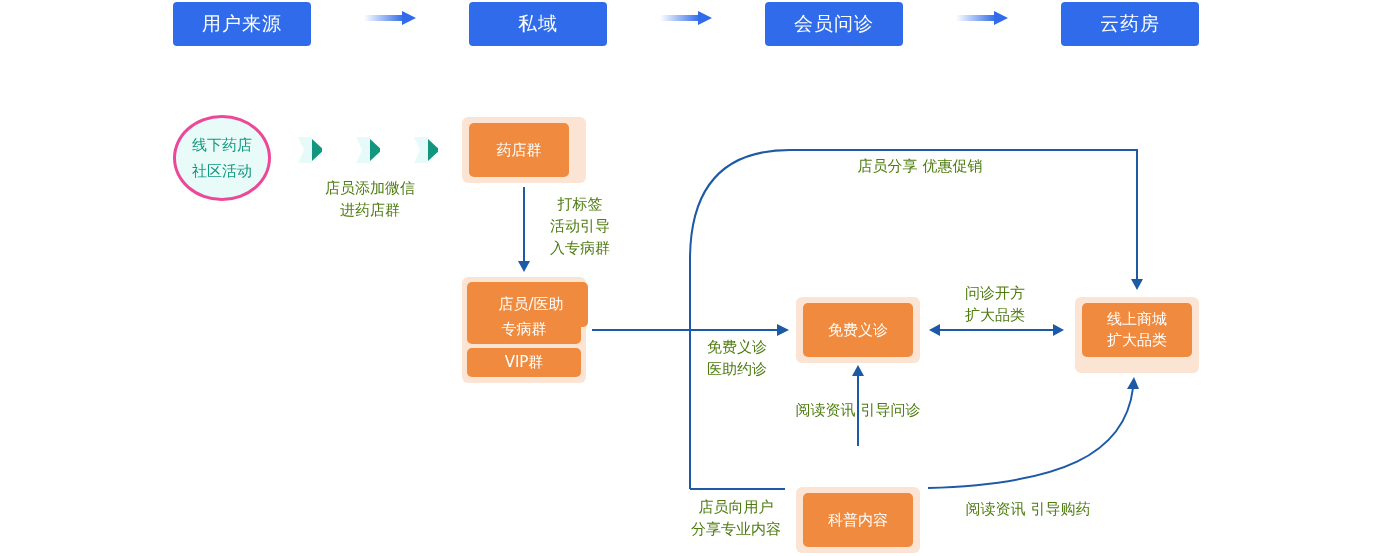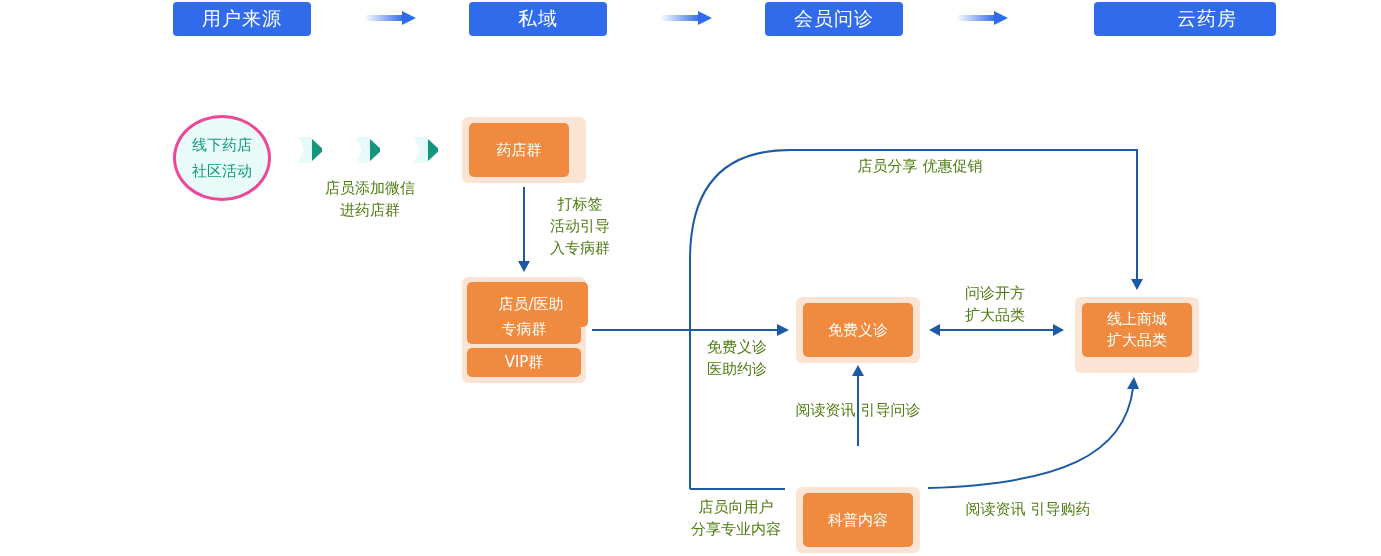--- a/index.html
+++ b/index.html
@@ -1,18 +1,18 @@
 <!DOCTYPE html>
 <html><head>
 <meta charset="utf-8">
 <style>
   html, body { margin: 0; padding: 0; background: #ffffff; }
   body { width: 1381px; height: 556px; position: relative; overflow: hidden;
          font-family: "DejaVu Sans", "Liberation Sans", sans-serif; color: #222; }
-  .stage { position: absolute; top: 2px; height: 34px; border-radius: 4px;
+  .stage { position: absolute; top: 2px; height: 44px; border-radius: 4px;
            background: #2f6bea; color: #fff; font-size: 19px; display: flex;
            align-items: center; justify-content: center; letter-spacing: 1px; }
   .stage-arrow { position: absolute; top: 11px; width: 52px; height: 14px; }
   .circle { position: absolute; left: 173px; top: 115px; width: 92px; height: 80px;
             border: 3px solid #ec4899; border-radius: 50%; background: #e9fbf9;
             color: #12977e; font-size: 15px; display: flex; flex-direction: column;
             align-items: center; justify-content: center; line-height: 26px; }
   .chev { position: absolute; top: 137px; width: 24px; height: 26px; }
   .lbl { position: absolute; font-size: 15px; line-height: 22px; color: #4d7c0f; text-align: center; white-space: nowrap; }
   .obox { position: absolute; background: #fbe4d4; border-radius: 6px; }
@@ -26,21 +26,21 @@
 
 <div class="stage" style="left:173px;width:138px;">
     <span>用户来源</span>
   </div>
 <div class="stage" style="left:469px;width:138px;">
     <span>私域</span>
   </div>
 <div class="stage" style="left:765px;width:138px;">
     <span>会员问诊</span>
   </div>
-<div class="stage" style="left:1094px;width:138px;padding-left:44px;">
+<div class="stage" style="left:1061px;width:138px;">
     <span>云药房</span>
   </div>
 
 <svg class="stage-arrow" style="left:364px;" viewBox="0 0 52 14">
   <defs>
       <linearGradient id="ga" x1="0" x2="1">
         <stop offset="0" stop-color="#2f6bea" stop-opacity="0"></stop>
         <stop offset="1" stop-color="#2f6bea"></stop>
       </linearGradient>
     </defs>

